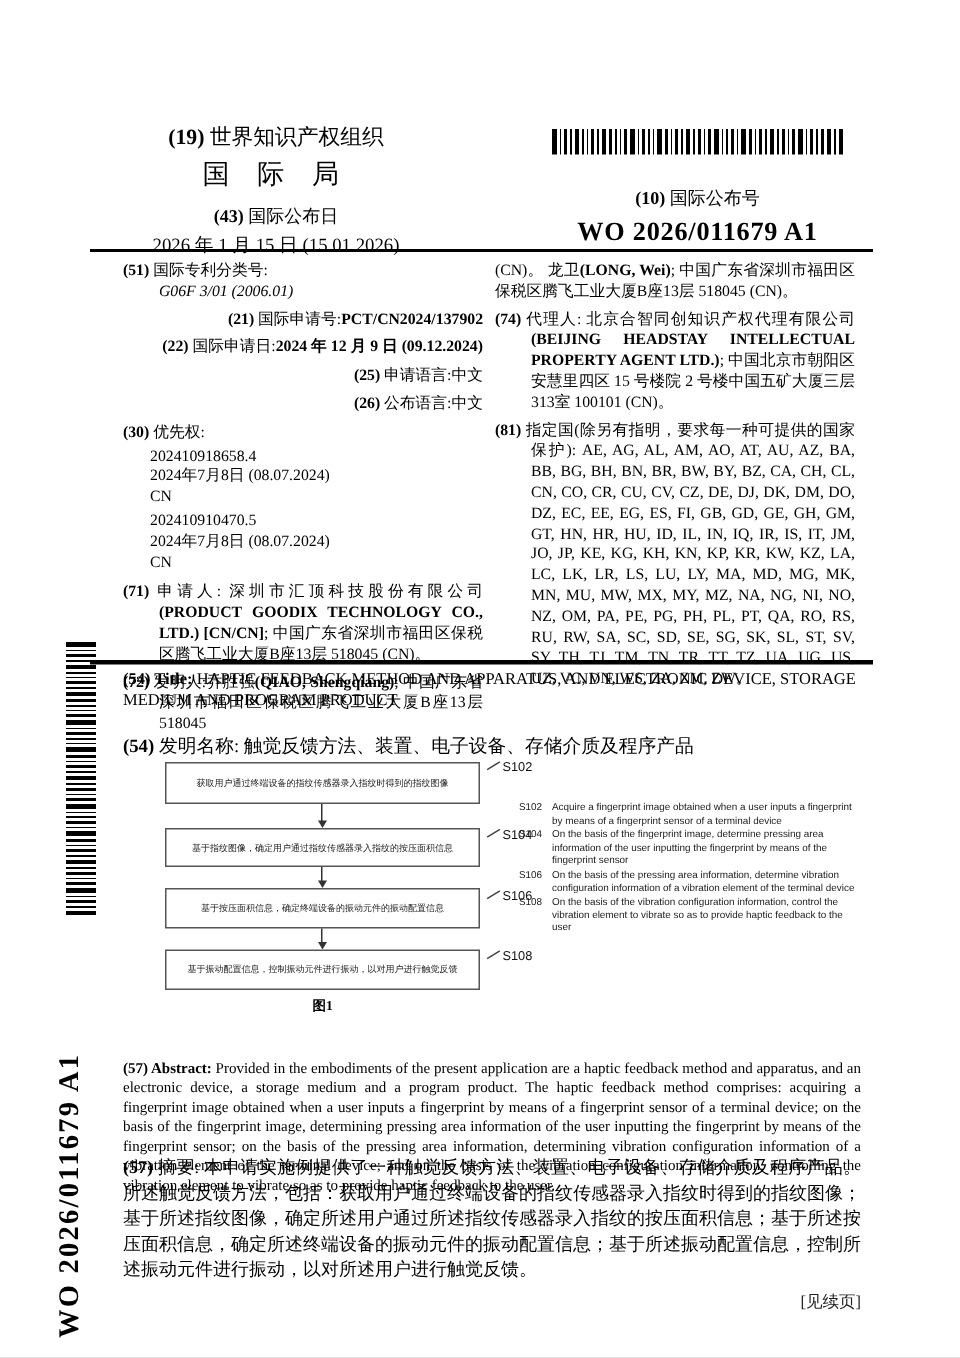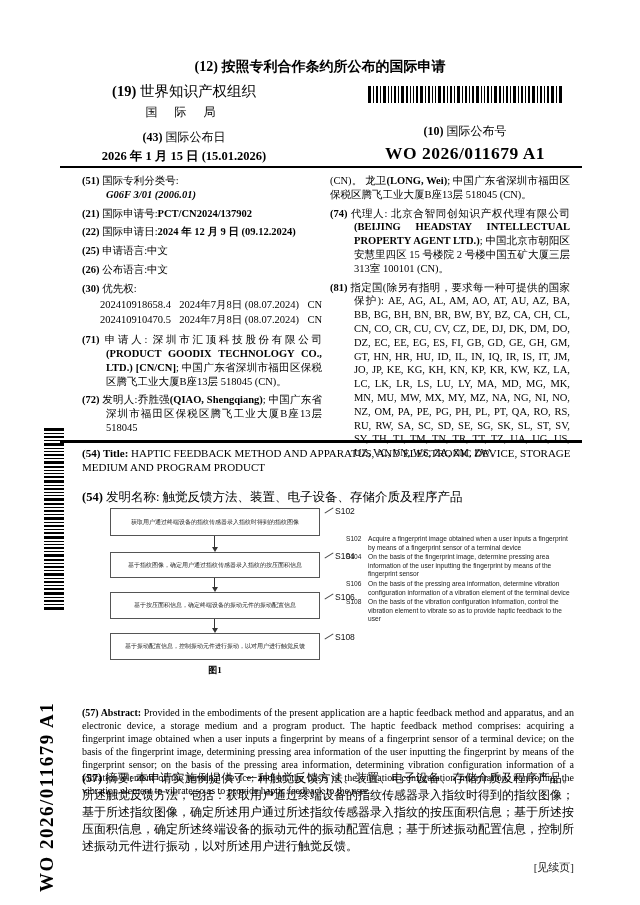--- a/index.html
+++ b/index.html
@@ -10,42 +10,42 @@
     outline:1px solid #cccccc;
     font-family:"Liberation Serif","DejaVu Serif",serif;
     color:#000;
     overflow:hidden;
   }
   
   .pct-line{position:absolute;top:58px;left:0;width:100%;text-align:center;font-size:14px;font-weight:bold;}
   .org-block{position:absolute;left:84px;top:82px;width:200px;text-align:center;}
   .org-name{font-size:14.5px;}
   .org-name b{font-weight:bold;text-align:right;}
-  .org-bureau{font-size:12px;letter-spacing:7px;margin-top:3px;}
+  .org-bureau{font-size:18px;letter-spacing:7px;margin-top:3px;}
   .pubdate-label{font-size:12px;margin-top:8px;}
-  .pubdate{font-size:12.5px;font-weight:bold;margin-top:2px;}
+  .pubdate{font-size:12.5px;font-weight:normal;margin-top:2px;}
   .logo-wrap{position:absolute;left:268px;top:78px;width:66px;text-align:center;}
   .logo-text{margin-top:2px;font-family:"Liberation Sans","DejaVu Sans",sans-serif;font-size:14px;font-weight:bold;letter-spacing:2px;white-space:nowrap;}
   .logo-sep{display:inline-block;width:1px;height:12px;background:#999;margin:0 4px;vertical-align:-1px;}
   .hdr-right{position:absolute;left:366px;top:86px;width:198px;text-align:center;}
   .pubnum-label{font-size:12px;margin-top:16px;}
   .pubnum{font-size:17.5px;font-weight:bold;margin-top:3px;letter-spacing:.5px;}
   .rule{position:absolute;left:60px;width:522px;background:#000;}
   .rule1{top:166px;height:2px;}
   .rule2{top:440px;height:2.5px;}
   
   .col{position:absolute;top:174px;font-size:10.5px;line-height:13.8px;text-align:justify;}
   .col-left{left:82px;width:240px;}
   .col-right{left:330px;width:240px;}
   .item{padding-left:24px;text-indent:-24px;margin:0 0 5px 0;}
   .item b{font-weight:bold;}
-  .kv{display:flex;justify-content:flex-start;margin:0 0 5px 0;}
+  .kv{display:flex;justify-content:flex-end;margin:0 0 5px 0;}
   .kv .v{text-align:right;white-space:nowrap;}
-  .bi{font-weight:bold;font-style:italic;margin-top:40px;}
-  .prio-row{display:flex;justify-content:space-between;padding-left:18px;margin:0 0 2px 0;}
+  .bi{font-weight:normal;font-style:italic;margin-top:40px;}
+  .prio-row{display:flex;justify-content:space-between;padding-left:18px;margin:0 0 2px 0;flex-direction:column;}
   
   .title-en{position:absolute;left:82px;top:447px;width:492px;font-size:11px;line-height:13.5px;}
   .title-zh{position:absolute;left:82px;top:489px;width:492px;font-size:12.5px;}
   
   .fbox{position:absolute;left:110px;width:210px;border:1px solid #555;background:#fff;
         display:flex;align-items:center;justify-content:center;
         font-size:6px;color:#222;text-align:center;padding:2px 8px;box-sizing:border-box;}
   .farrow{position:absolute;left:214px;width:1px;background:#333;}
   .farrow::after{content:"";position:absolute;left:-2.5px;bottom:-5px;border:3px solid transparent;border-top:5px solid #333;}
   .slabel{position:absolute;font-size:8.5px;font-family:"Liberation Sans","DejaVu Sans",sans-serif;color:#111;white-space:nowrap;}
@@ -65,21 +65,20 @@
   .side-barcode{position:absolute;left:44px;top:428px;}
   .side-pubnum{position:absolute;left:36px;top:612px;height:280px;
     writing-mode:vertical-rl;transform:rotate(180deg);
     font-size:19px;font-weight:bold;letter-spacing:1.5px;white-space:nowrap;}
 </style>
 </head>
 <body>
 
 <div class="page">
 
-  <div class="pct-line">(12) 按照专利合作条约所公布的国际申请</div>
 
   <div class="org-block">
     <div class="org-name"><b>(19)</b> <span>世界知识产权组织</span></div>
     <div class="org-bureau">国 际 局</div>
     <div class="pubdate-label"><b>(43)</b> <span>国际公布日</span></div>
     <div class="pubdate">2026 年 1 月 15 日 (15.01.2026)</div>
   </div>
 
 
   <div class="hdr-right">

